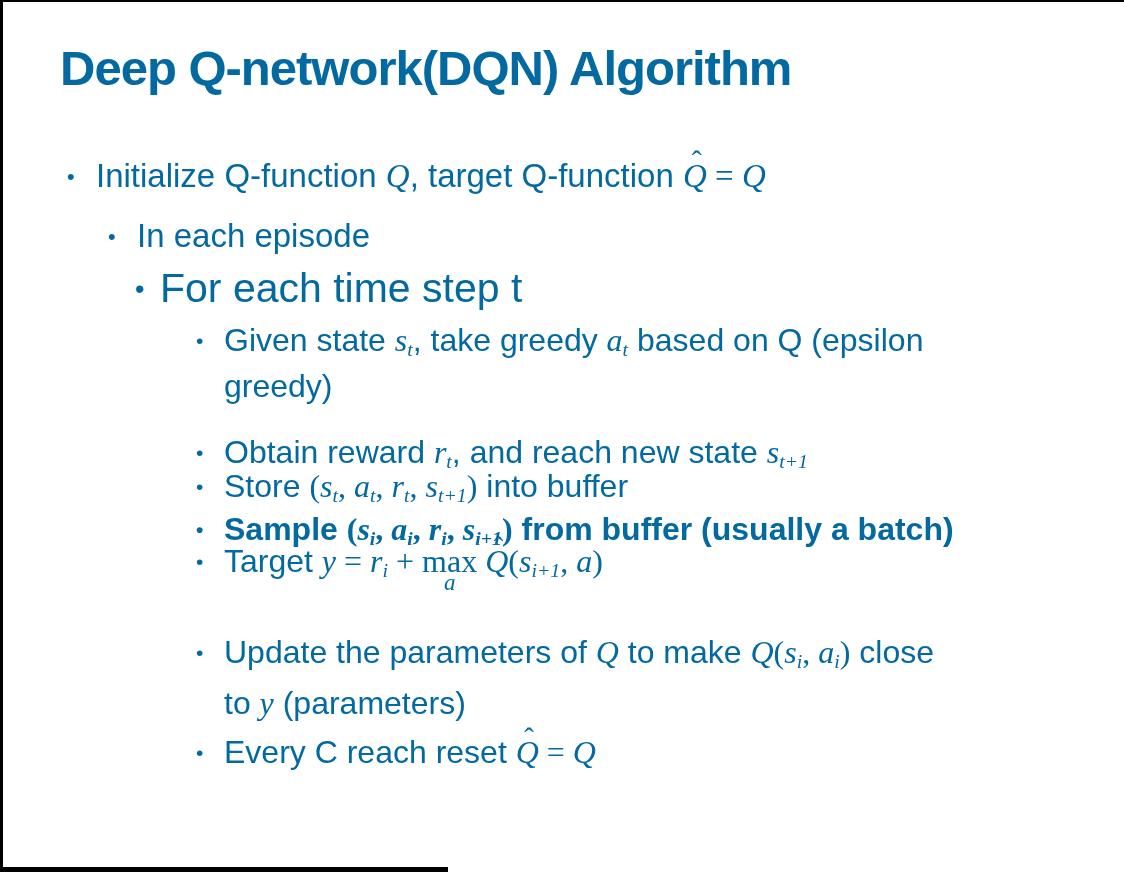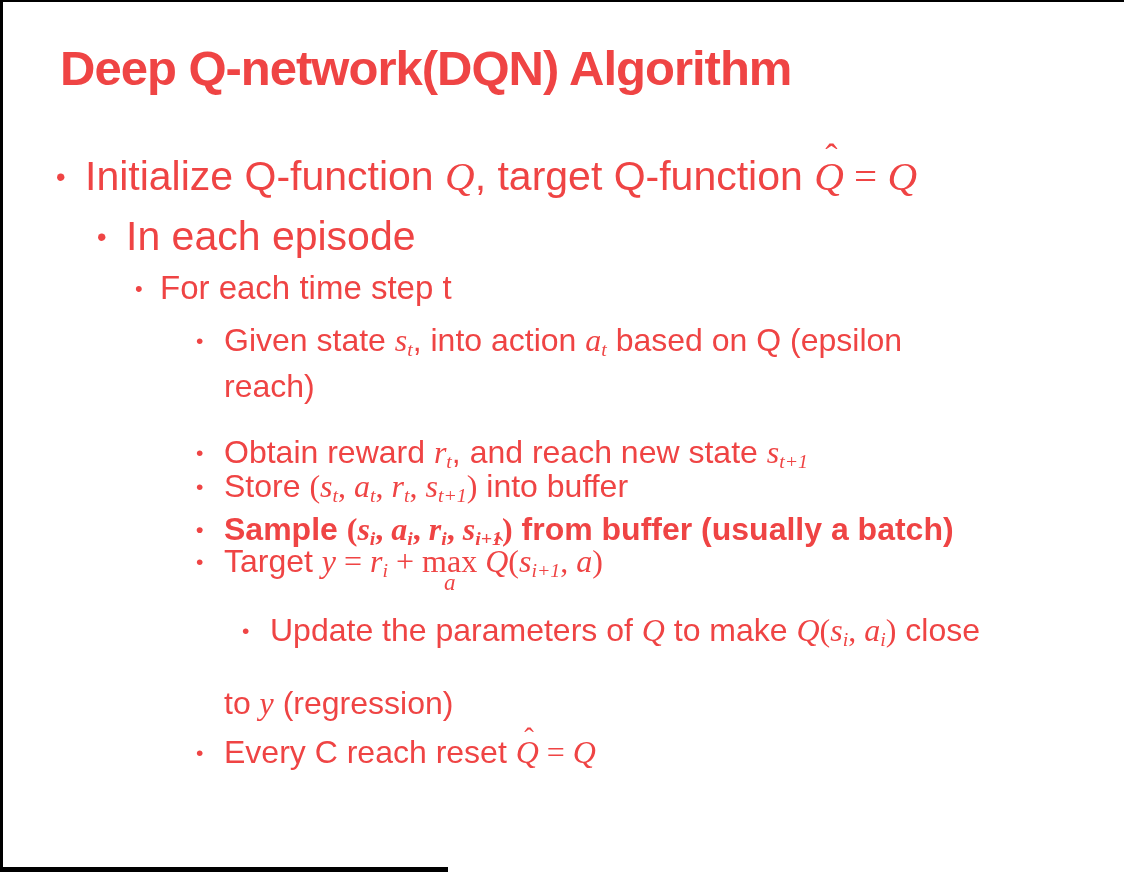--- a/index.html
+++ b/index.html
@@ -1,21 +1,21 @@
 <!DOCTYPE html>
 <html><head>
 <meta charset="utf-8">
 <style>
   html, body { margin: 0; padding: 0; background: #ffffff; }
   .slide {
     position: relative;
     width: 1124px;
     height: 872px;
     background: #ffffff;
-    color: #ef4444;
+    color: #0369a1;
     font-family: "Liberation Sans", sans-serif;
     overflow: hidden;
   }
   .border-left   { position: absolute; left: 0; top: 0; width: 3px; height: 872px; background: #000; }
   .border-top    { position: absolute; left: 0; top: 0; width: 1124px; height: 2px; background: #000; }
   .border-bottom { position: absolute; left: 0; bottom: 0; width: 448px; height: 5px; background: #000; }
 
   .title {
     position: absolute;
     left: 60px;
@@ -25,35 +25,35 @@
     letter-spacing: -1px;
     white-space: nowrap;
   }
 
   .line {
     position: absolute;
     font-size: 32px;
     line-height: 44px;
     white-space: nowrap;
   }
-  .lvl1 { left: 56px;  font-size: 41px; }
-  .lvl2 { left: 135px; font-size: 33px; }
+  .lvl1 { left: 67px;  font-size: 33px; }
+  .lvl2 { left: 135px; font-size: 41px; }
   .lvl3 { left: 196px; font-size: 32px; }
   .cont3 { left: 224px; font-size: 32px; }
 
   .l0  { top: 154px; }
   .l1  { top: 214px; margin-left: 41px; }
   .l2  { top: 266px; }
   .l3  { top: 318px; }
   .l4  { top: 364px; }
   .l5  { top: 430px; }
   .l6  { top: 464px; }
   .l7  { top: 507px; font-weight: bold; }
   .l8  { top: 539px; }
-  .l9  { top: 608px; margin-left: 46px; }
+  .l9  { top: 630px; }
   .l10 { top: 681px; }
   .l11 { top: 730px; }
 
   .marker { display: inline-block; font-size: 0.66em; vertical-align: 0.14em; }
   .lvl1 .marker { width: 29px; }
   .lvl2 .marker { width: 25px; }
   .lvl3 .marker { width: 28px; }
 
   .m  { font-family: "Liberation Serif", serif; font-style: italic; }
   .mo { font-family: "Liberation Serif", serif; font-style: normal; }
@@ -80,23 +80,23 @@
   <div class="border-top"></div>
   <div class="border-left"></div>
   <div class="border-bottom"></div>
 
   <div class="title">Deep Q-network(DQN) Algorithm</div>
 
   <div id="bullets">
       <div class="line l0 lvl1"><span class="marker">•</span><span class="txt">Initialize Q-function </span><span class="m">Q</span><span class="txt">, target Q-function </span><span class="mhat"><span class="hat">ˆ</span><span>Q</span></span><span class="mo"> = </span><span class="m">Q</span></div>
       <div class="line l1 lvl1"><span class="marker">•</span><span class="txt">In each episode</span></div>
       <div class="line l2 lvl2"><span class="marker">•</span><span class="txt">For each time step t</span></div>
-      <div class="line l3 lvl3"><span class="marker">•</span><span class="txt">Given state </span><span class="msub"><span class="base">s</span><span class="sub">t</span></span><span class="txt">, into action </span><span class="msub"><span class="base">a</span><span class="sub">t</span></span><span class="txt"> based on Q (epsilon</span></div>
-      <div class="line l4 cont3"><span class="txt">reach)</span></div>
+      <div class="line l3 lvl3"><span class="marker">•</span><span class="txt">Given state </span><span class="msub"><span class="base">s</span><span class="sub">t</span></span><span class="txt">, take greedy </span><span class="msub"><span class="base">a</span><span class="sub">t</span></span><span class="txt"> based on Q (epsilon</span></div>
+      <div class="line l4 cont3"><span class="txt">greedy)</span></div>
       <div class="line l5 lvl3"><span class="marker">•</span><span class="txt">Obtain reward </span><span class="msub"><span class="base">r</span><span class="sub">t</span></span><span class="txt">, and reach new state </span><span class="msub"><span class="base">s</span><span class="sub">t+1</span></span></div>
       <div class="line l6 lvl3"><span class="marker">•</span><span class="txt">Store </span><span class="mo">(</span><span class="msub"><span class="base">s</span><span class="sub">t</span></span><span class="mo">, </span><span class="msub"><span class="base">a</span><span class="sub">t</span></span><span class="mo">, </span><span class="msub"><span class="base">r</span><span class="sub">t</span></span><span class="mo">, </span><span class="msub"><span class="base">s</span><span class="sub">t+1</span></span><span class="mo">)</span><span class="txt"> into buffer</span></div>
       <div class="line l7 lvl3"><span class="marker">•</span><span class="txt">Sample </span><span class="mo">(</span><span class="msub"><span class="base">s</span><span class="sub">i</span></span><span class="mo">, </span><span class="msub"><span class="base">a</span><span class="sub">i</span></span><span class="mo">, </span><span class="msub"><span class="base">r</span><span class="sub">i</span></span><span class="mo">, </span><span class="msub"><span class="base">s</span><span class="sub">i+1</span></span><span class="mo">)</span><span class="txt"> from buffer (usually a batch)</span></div>
       <div class="line l8 lvl3"><span class="marker">•</span><span class="txt">Target </span><span class="m">y</span><span class="mo"> = </span><span class="msub"><span class="base">r</span><span class="sub">i</span></span><span class="mo"> + </span><span class="munder"><span class="base">max</span><span class="under">a</span></span><span class="mo"> </span><span class="mhat"><span class="hat">ˆ</span><span>Q</span></span><span class="mo">(</span><span class="msub"><span class="base">s</span><span class="sub">i+1</span></span><span class="mo">, </span><span class="m">a</span><span class="mo">)</span></div>
       <div class="line l9 lvl3"><span class="marker">•</span><span class="txt">Update the parameters of </span><span class="m">Q</span><span class="txt"> to make </span><span class="m">Q</span><span class="mo">(</span><span class="msub"><span class="base">s</span><span class="sub">i</span></span><span class="mo">, </span><span class="msub"><span class="base">a</span><span class="sub">i</span></span><span class="mo">)</span><span class="txt"> close</span></div>
-      <div class="line l10 cont3"><span class="txt">to </span><span class="m">y</span><span class="txt"> (regression)</span></div>
+      <div class="line l10 cont3"><span class="txt">to </span><span class="m">y</span><span class="txt"> (parameters)</span></div>
       <div class="line l11 lvl3"><span class="marker">•</span><span class="txt">Every C reach reset </span><span class="mhat"><span class="hat">ˆ</span><span>Q</span></span><span class="mo"> = </span><span class="m">Q</span></div>
     </div>
 </div>
 
 </body></html>

